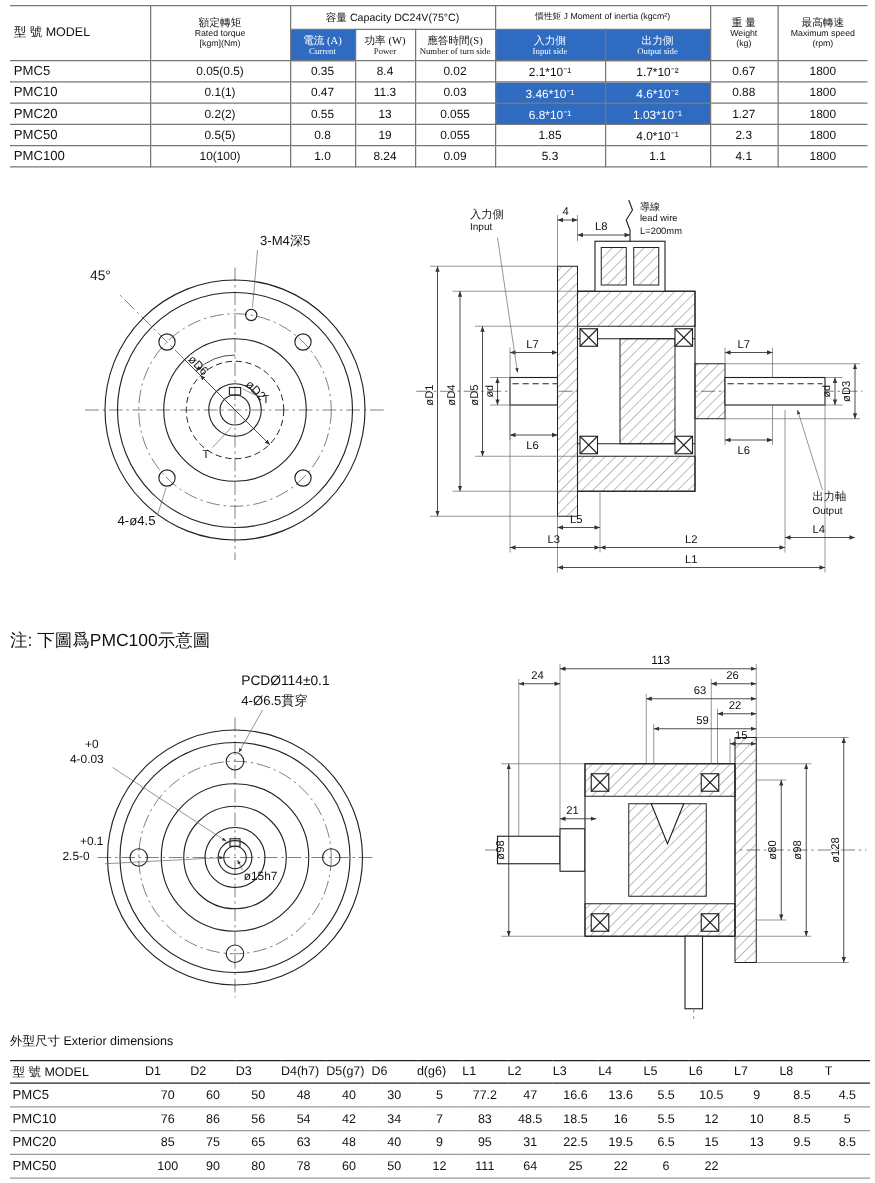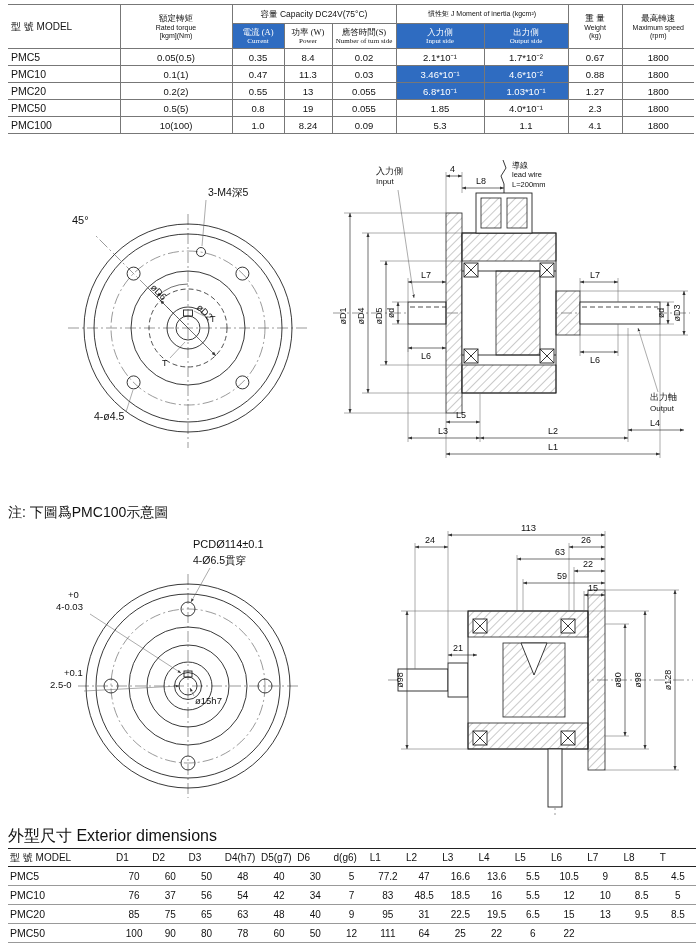--- a/index.html
+++ b/index.html
@@ -17,21 +17,21 @@
   .spec-table .en { font-size:7px;  line-height:1.15; }
   .spec-table .mod { text-align:left; padding-left:3px; font-size:10px; }
   .spec-table thead tr:first-child th { height:18px; }
   .spec-table thead tr:last-child  th { height:24px;font-family:Liberation Serif, serif; }
   .spec-table td { font-size:9.5px; height:16px; }
   .spec-table td:first-child { text-align:left; padding-left:3px; font-size:10.5px; }
   .hl { background:#2f6cc1; color:#fff; }
   td.hl { color:#fff;margin-left:44px; }
 
   
-  .dim-title { position:absolute; top:826px; left:8px; font-size:16px; }
+  .dim-title { position:absolute; top:826px; left:8px; font-size:10px; }
   .dim-table { position:absolute; top:848px; left:8px; width:688px;
                border-collapse:collapse; table-layout:fixed; }
   .dim-table th { font-size:10px; font-weight:normal; border-top:1.2px solid #222;
                   border-bottom:1.2px solid #222; height:17px; padding:0; text-align:left; }
   .dim-table td { font-size:10px; text-align:center; border-bottom:1px solid #999; height:18px; padding:0; }
   .dim-table th:first-child, .dim-table td:first-child { text-align:left; padding-left:2px; }
   .dim-table td:first-child { font-size:10.5px; }
 
   
   svg { position:absolute; overflow:visible; }
@@ -522,21 +522,21 @@
           <td>13.6</td>
           <td>5.5</td>
           <td>10.5</td>
           <td>9</td>
           <td>8.5</td>
           <td>4.5</td>
         </tr>
         <tr>
           <td>PMC10</td>
           <td>76</td>
-          <td>37</td>
+          <td>86</td>
           <td>56</td>
           <td>54</td>
           <td>42</td>
           <td>34</td>
           <td>7</td>
           <td>83</td>
           <td>48.5</td>
           <td>18.5</td>
           <td>16</td>
           <td>5.5</td>

